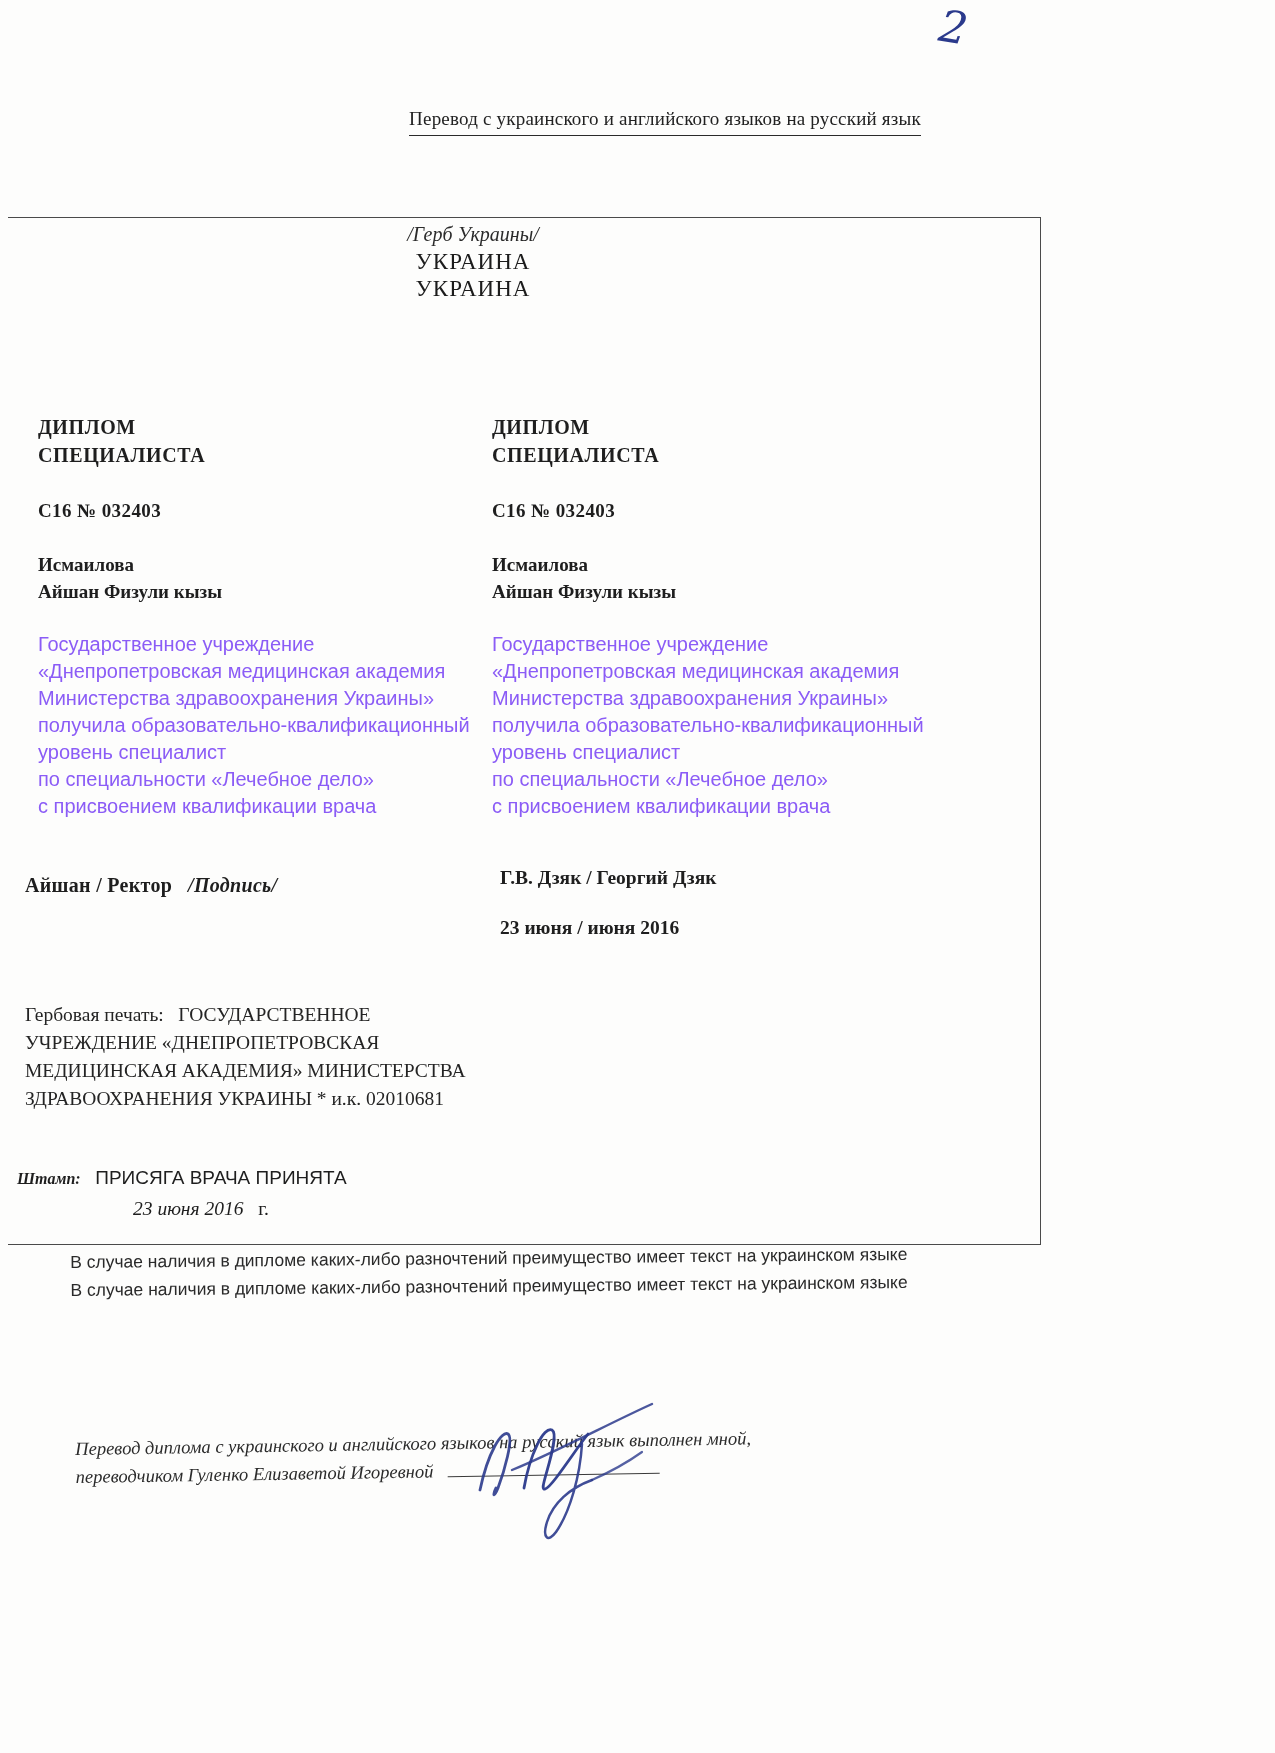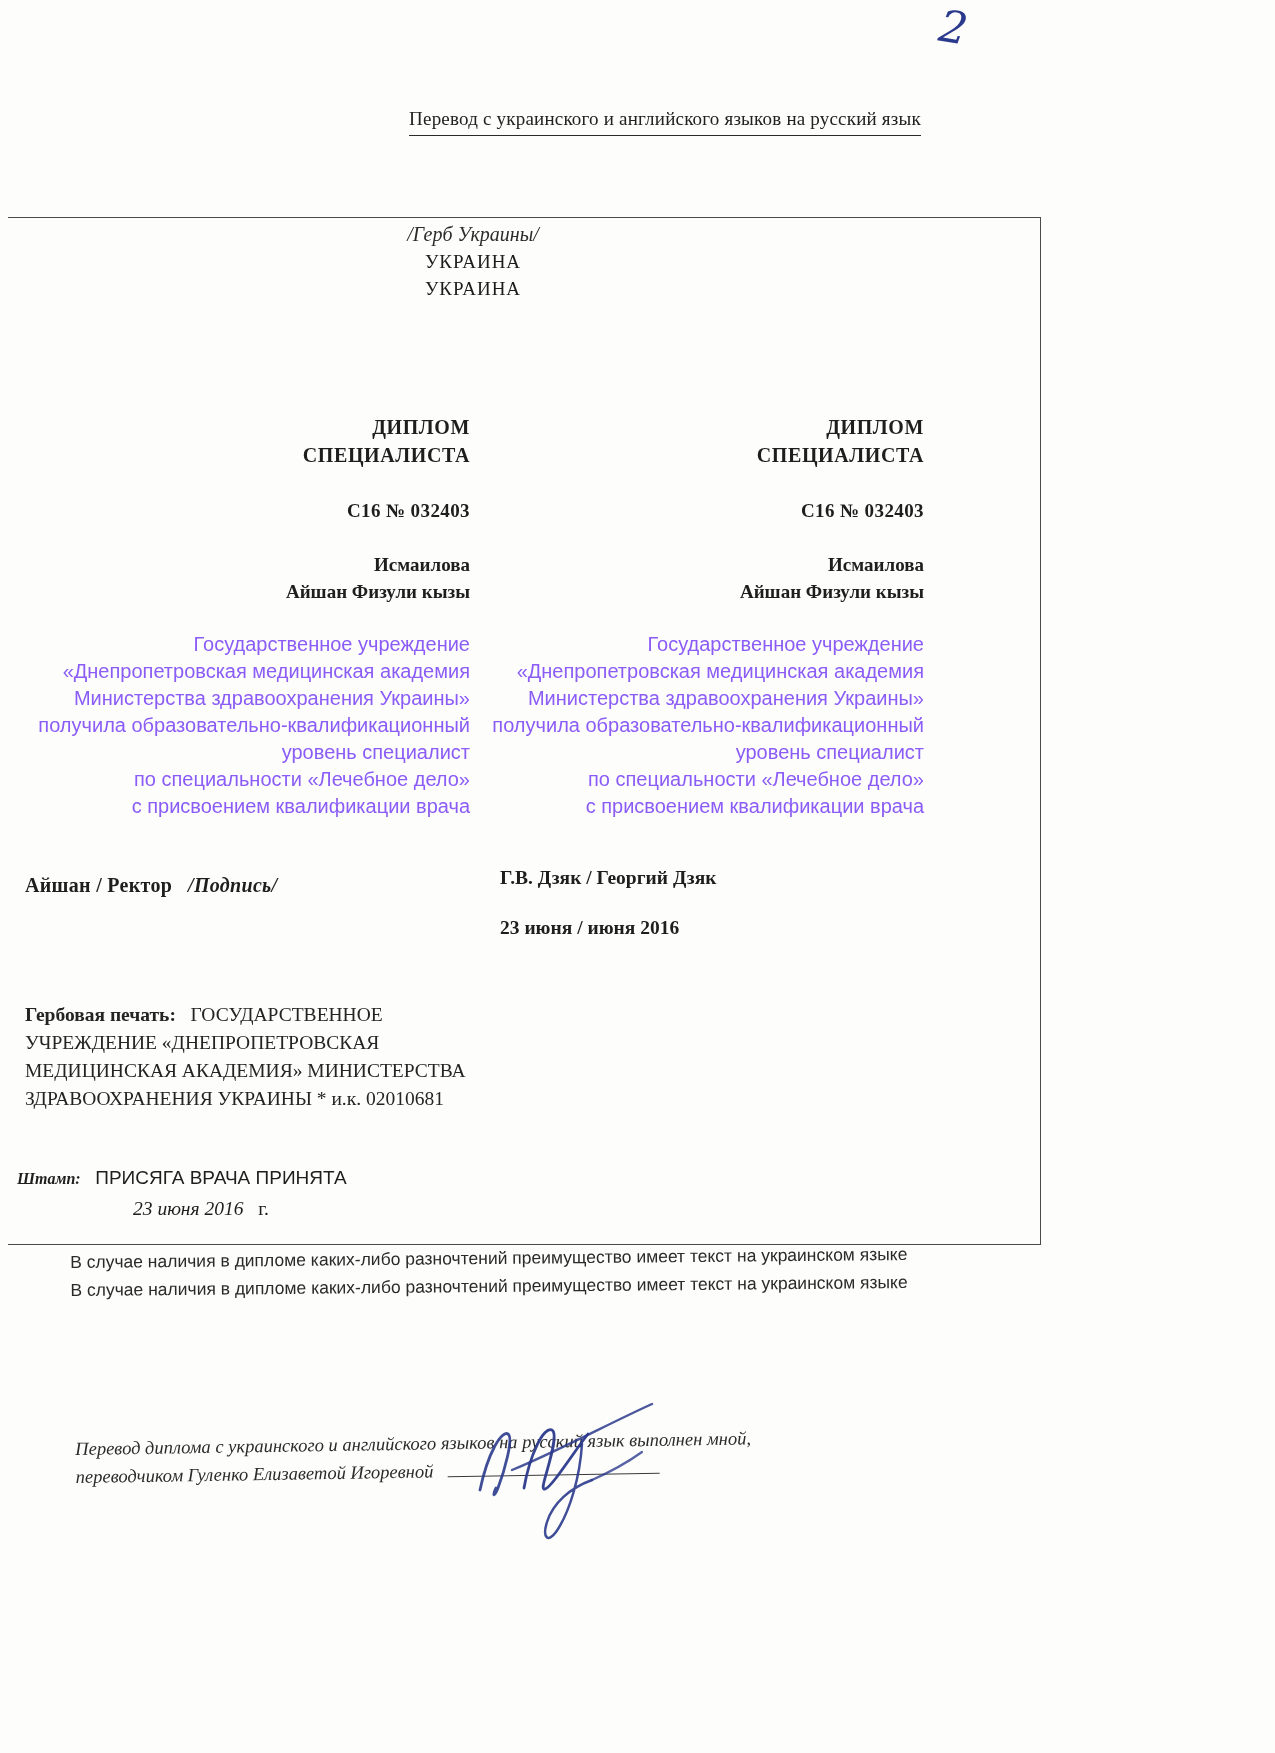--- a/index.html
+++ b/index.html
@@ -27,23 +27,23 @@
   .doc-box{
     left:8px;top:217px;width:1032px;height:1026px;
     border-top:1.6px solid #4a4a4a;
     border-right:1.6px solid #4a4a4a;
     border-bottom:1.6px solid #4a4a4a;
   }
   .herb-block{
     left:0;top:3px;width:930px;text-align:center;line-height:27px;
   }
   .herb-note{font-style:italic;font-size:20px;color:#2b2b2b;}
-  .country{font-size:19px;letter-spacing:1px;color:#1c1c1c;}
+  .country{font-size:23px;letter-spacing:1px;color:#1c1c1c;}
   .col{
-    top:195px;width:432px;text-align:right;
+    top:195px;width:432px;text-align:left;
   }
   .col-left{left:30px;}
   .col-right{left:484px;}
   .doc-type{
     font-weight:bold;font-size:20px;line-height:28px;letter-spacing:.6px;
   }
   .series{
     margin-top:31px;font-weight:bold;font-size:19px;letter-spacing:.4px;
   }
   .holder{
@@ -60,21 +60,21 @@
   .sign-note{font-style:italic;}
   .rector-name{
     left:492px;top:649px;font-size:19.5px;font-weight:bold;
   }
   .issue-date{
     left:492px;top:699px;font-size:19.5px;font-weight:bold;
   }
   .seal-block{
     left:17px;top:783px;width:442px;font-size:19.5px;line-height:28px;color:#242424;
   }
-  .seal-label{font-weight:bold;}
+  .seal-label{font-weight:normal;}
   .stamp-line1{
     left:9px;top:949px;font-size:19.5px;
   }
   .stamp-label{font-weight:bold;font-size:16px;font-style:italic;}
   .stamp-text{font-family:"Liberation Sans", sans-serif;font-size:19px;}
   .stamp-line2{
     left:80px;top:980px;font-size:19.5px;
   }
   .stamp-date{font-weight:normal;font-style:italic;margin-left:45px;}
   .disclaimer{

